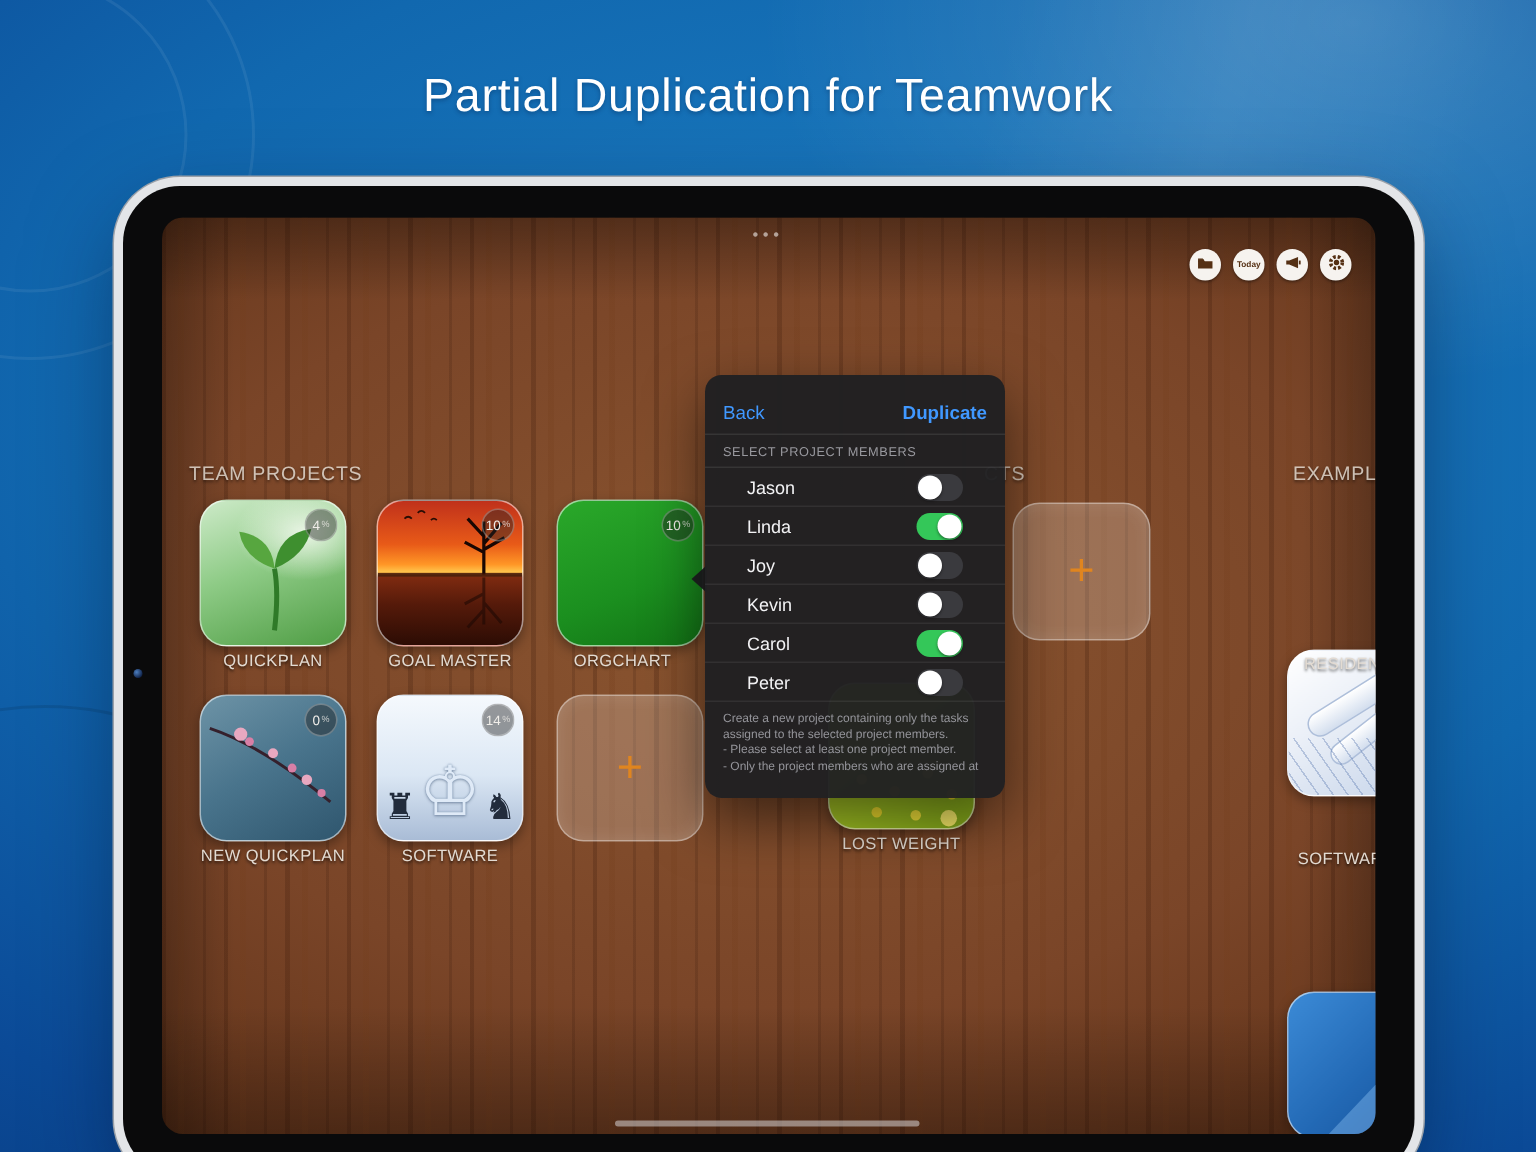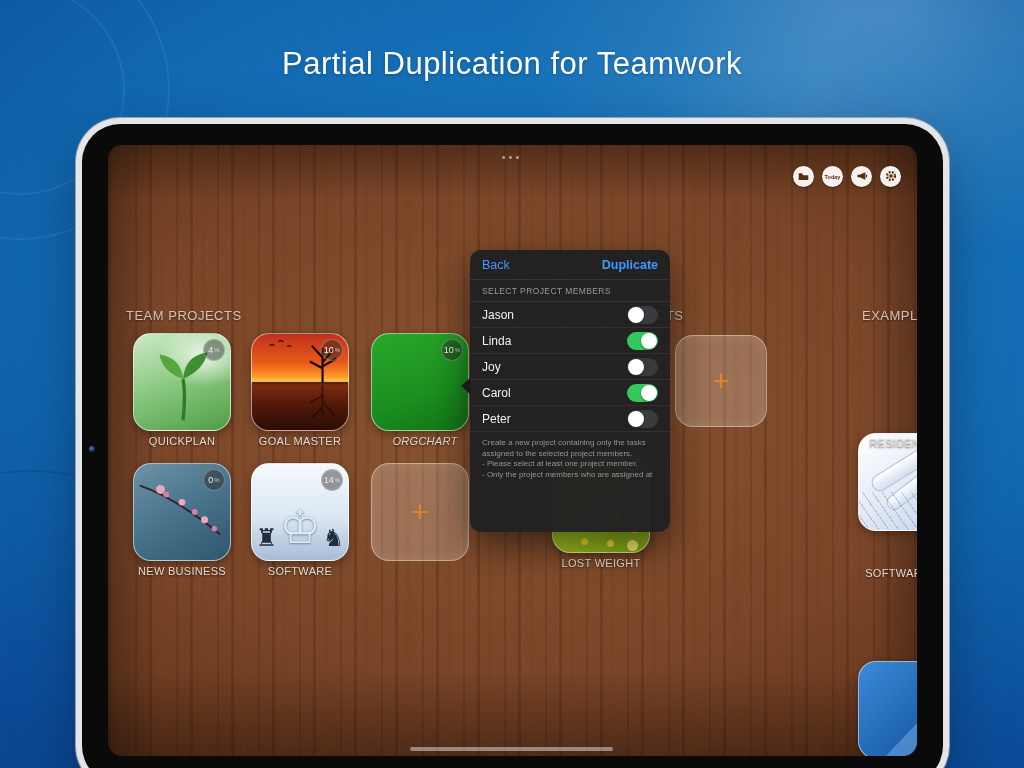--- a/index.html
+++ b/index.html
@@ -95,28 +95,28 @@
     border-radius:2px; background:rgba(225,225,230,.5); }
 
   
   .popover { position:absolute; left:362px; top:105px; width:200px; height:282px; z-index:50;
     background:rgba(32,32,34,.97); border-radius:11px; overflow:hidden;
     box-shadow:0 14px 38px rgba(0,0,0,.55); }
   .pop-arrow { position:absolute; left:353px; top:232px; z-index:49; width:0; height:0;
     border-top:9px solid transparent; border-bottom:9px solid transparent;
     border-right:10px solid rgba(32,32,34,.97); }
   .pop-header { height:30px; display:flex; align-items:center; justify-content:space-between;
-    padding:0 12px; border-bottom:1px solid rgba(255,255,255,.09); }
+    padding:0 12px; border-bottom:1px solid rgba(255,255,255,.09);margin-top:10px; }
   .pop-back { font-size:12.5px; color:#4098ff; }
   .pop-dup { font-size:12.5px; font-weight:bold; color:#4098ff; }
   .pop-sub { height:22px; display:flex; align-items:center; padding:0 12px;
     font-size:8.5px; letter-spacing:.4px; color:#98989e;
     border-bottom:1px solid rgba(255,255,255,.09); }
   .m-row { height:26px; display:flex; align-items:center; justify-content:space-between;
-    padding:0 12px; border-bottom:1px solid rgba(255,255,255,.07); }
+    padding:0 28px; border-bottom:1px solid rgba(255,255,255,.07); }
   .m-name { font-size:12px; color:#f2f2f4; }
   .toggle { position:relative; width:31px; height:18px; border-radius:9px; background:#3a3a3e;
     flex:0 0 auto; transition:background .1s; }
   .knob { position:absolute; left:1px; top:1px; width:16px; height:16px; border-radius:50%;
     background:#ffffff; box-shadow:0 1px 2px rgba(0,0,0,.45); }
   .toggle[data-state="on"] { background:#34c759; }
   .toggle[data-state="on"] .knob { left:14px; }
   .pop-note { padding:6px 12px 0 12px; font-size:8px; line-height:10.5px; color:#94949a; }
 
   
@@ -204,21 +204,21 @@
         </div>
       </div>
       <div class="tile t-green r1 c3">
         <div class="badge">
           <span>10</span>
             <span class="pct">%</span>
         </div>
       </div>
       <div class="tile-label lbl-r1" style="left:9px;">QUICKPLAN</div>
       <div class="tile-label lbl-r1" style="left:127px;">GOAL MASTER</div>
-      <div class="tile-label lbl-r1" style="left:252px;font-style:italic;">ORGCHART</div>
+      <div class="tile-label lbl-r1" style="left:242px;">ORGCHART</div>
 
       <div class="tile t-blossom r2 c1">
         <svg width="98" height="98" viewBox="0 0 100 100">
           <path d="M6 22 Q42 34 88 72" stroke="#35202c" stroke-width="2" fill="none"></path>
           <circle cx="27" cy="26" r="4.5" fill="#e8a8c0"></circle>
             <circle cx="33" cy="31" r="3" fill="#d87fa6"></circle>
           <circle cx="49" cy="39" r="3.4" fill="#e8a8c0"></circle>
             <circle cx="62" cy="49" r="3" fill="#d87fa6"></circle>
           <circle cx="72" cy="57" r="3.6" fill="#e8a8c0"></circle>
             <circle cx="82" cy="66" r="2.8" fill="#d87fa6"></circle>
@@ -233,21 +233,21 @@
         <span class="chess-g ck">♔</span>
         <span class="chess-g cd">♞</span>
         <div class="badge">
           <span>14</span>
             <span class="pct">%</span>
         </div>
       </div>
       <div class="tile t-add r2 c3">
         <span>+</span>
       </div>
-      <div class="tile-label lbl-r2" style="left:9px;">NEW BUSINESS</div>
+      <div class="tile-label lbl-r2" style="left:9px;">NEW QUICKPLAN</div>
       <div class="tile-label lbl-r2" style="left:127px;">SOFTWARE</div>
 
       <div class="tile t-flowers" style="left:444px; top:310px; z-index:5;"></div>
       <div class="tile-label" style="left:428px; top:412px; z-index:5;">LOST WEIGHT</div>
       <div class="tile t-add tile-mid" style="left:567px; top:190px;">
         <span>+</span>
       </div>
 
       <div class="tile t-blueprint" style="left:750px; top:190px;">
         <div class="roll roll1"></div>
@@ -280,20 +280,26 @@
               <span class="knob"></span>
             </span>
         </div>
         <div class="m-row">
           <span class="m-name">Joy</span>
           <span class="toggle" data-state="off">
               <span class="knob"></span>
             </span>
         </div>
         <div class="m-row">
+          <span class="m-name">Kevin</span>
+          <span class="toggle" data-state="off">
+              <span class="knob"></span>
+            </span>
+        </div>
+        <div class="m-row">
           <span class="m-name">Carol</span>
           <span class="toggle" data-state="on">
               <span class="knob"></span>
             </span>
         </div>
         <div class="m-row">
           <span class="m-name">Peter</span>
           <span class="toggle" data-state="off">
               <span class="knob"></span>
             </span>

